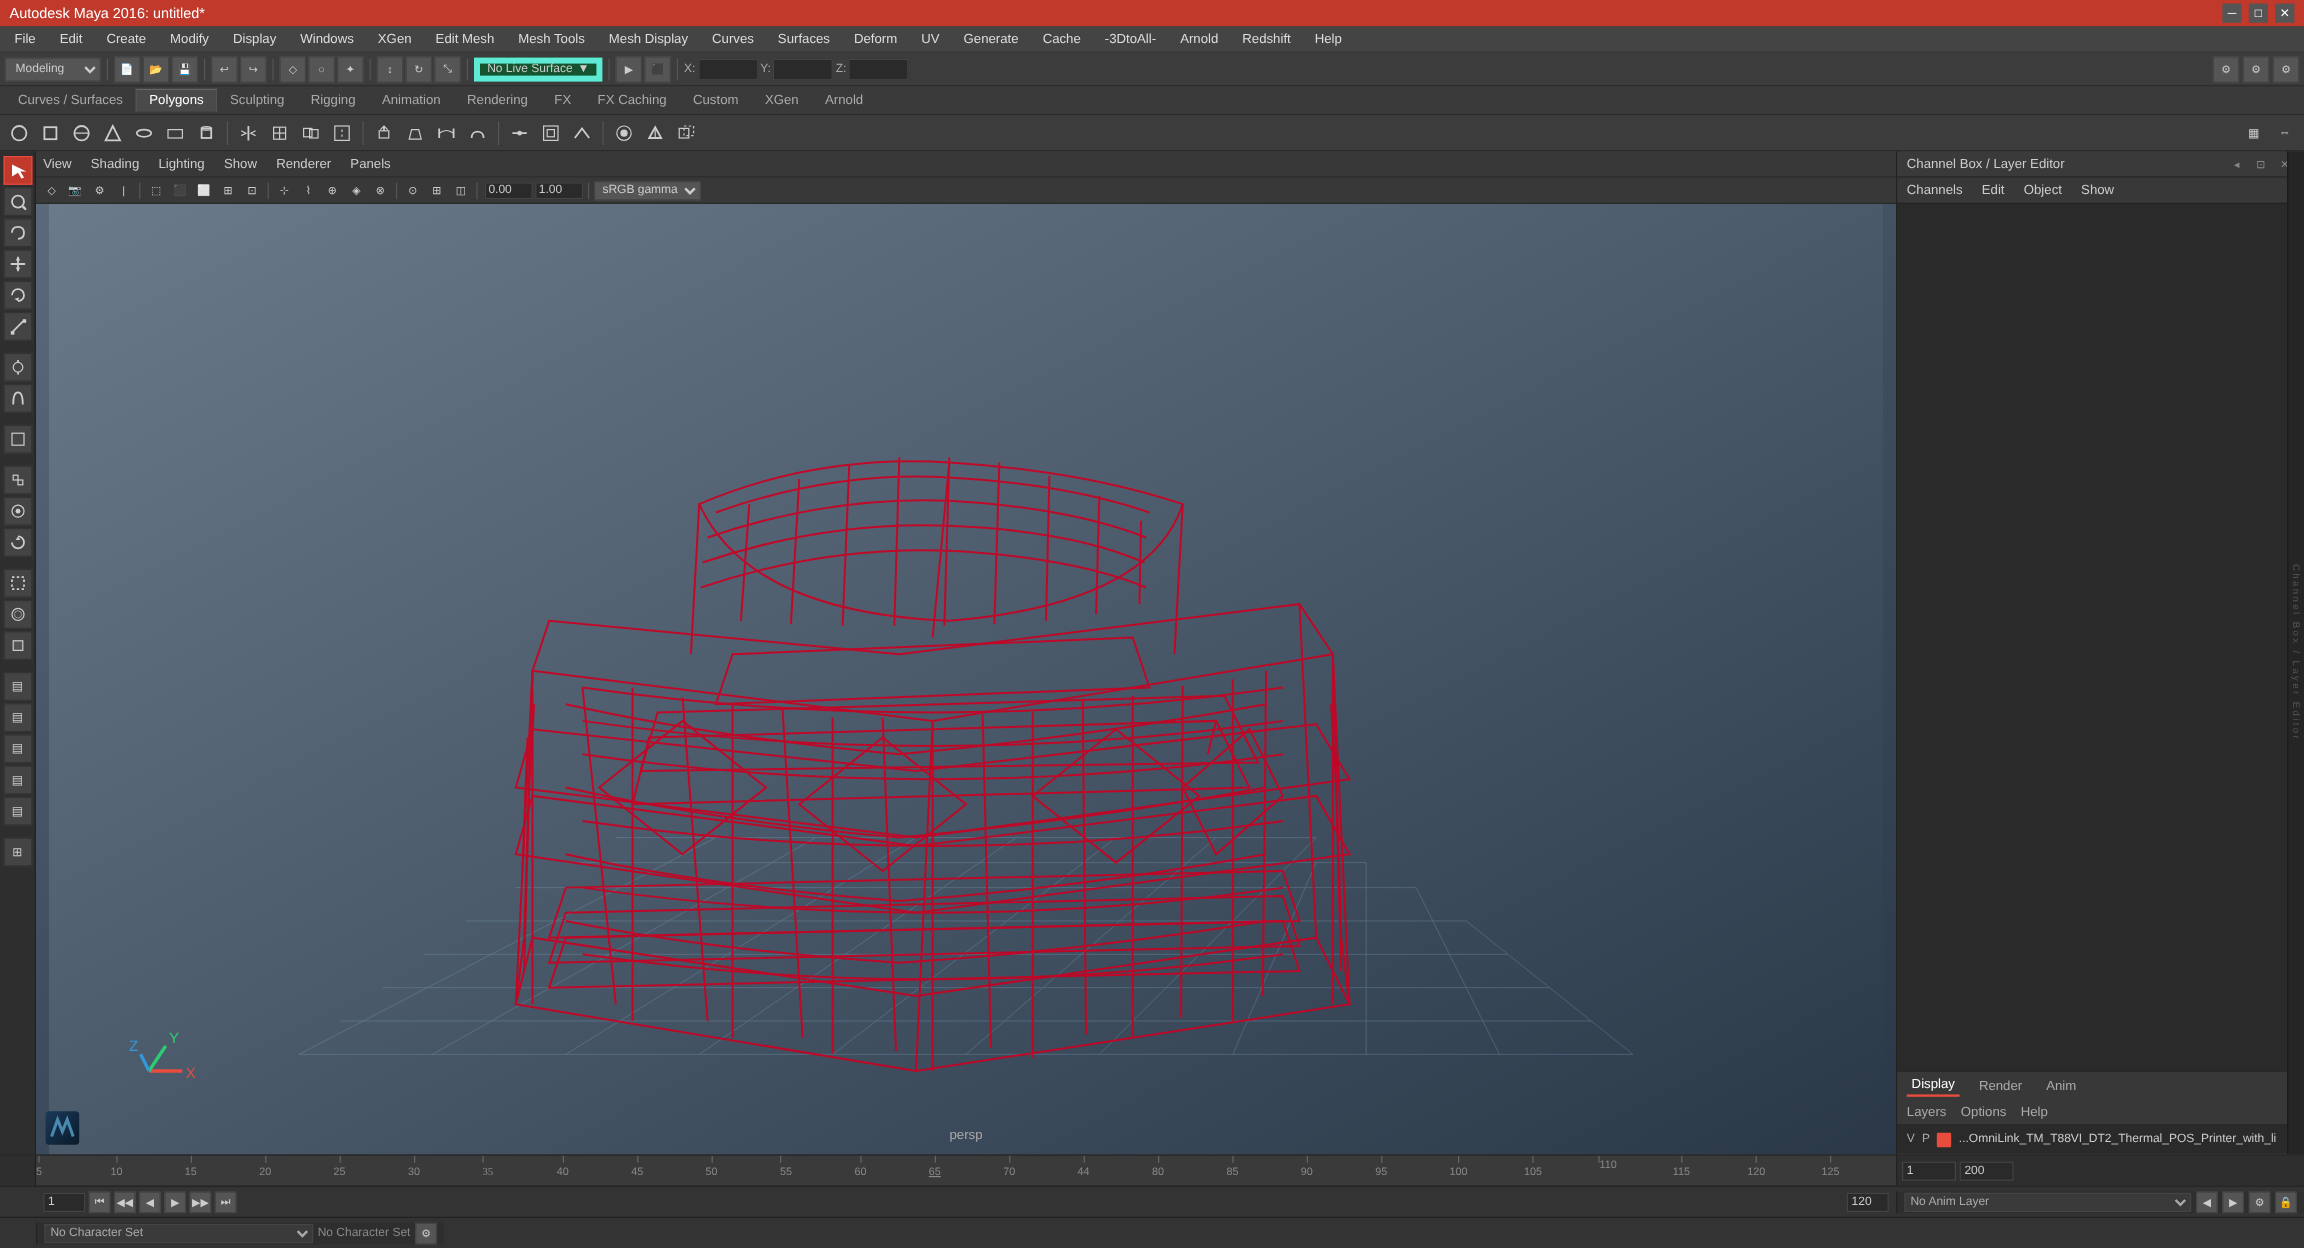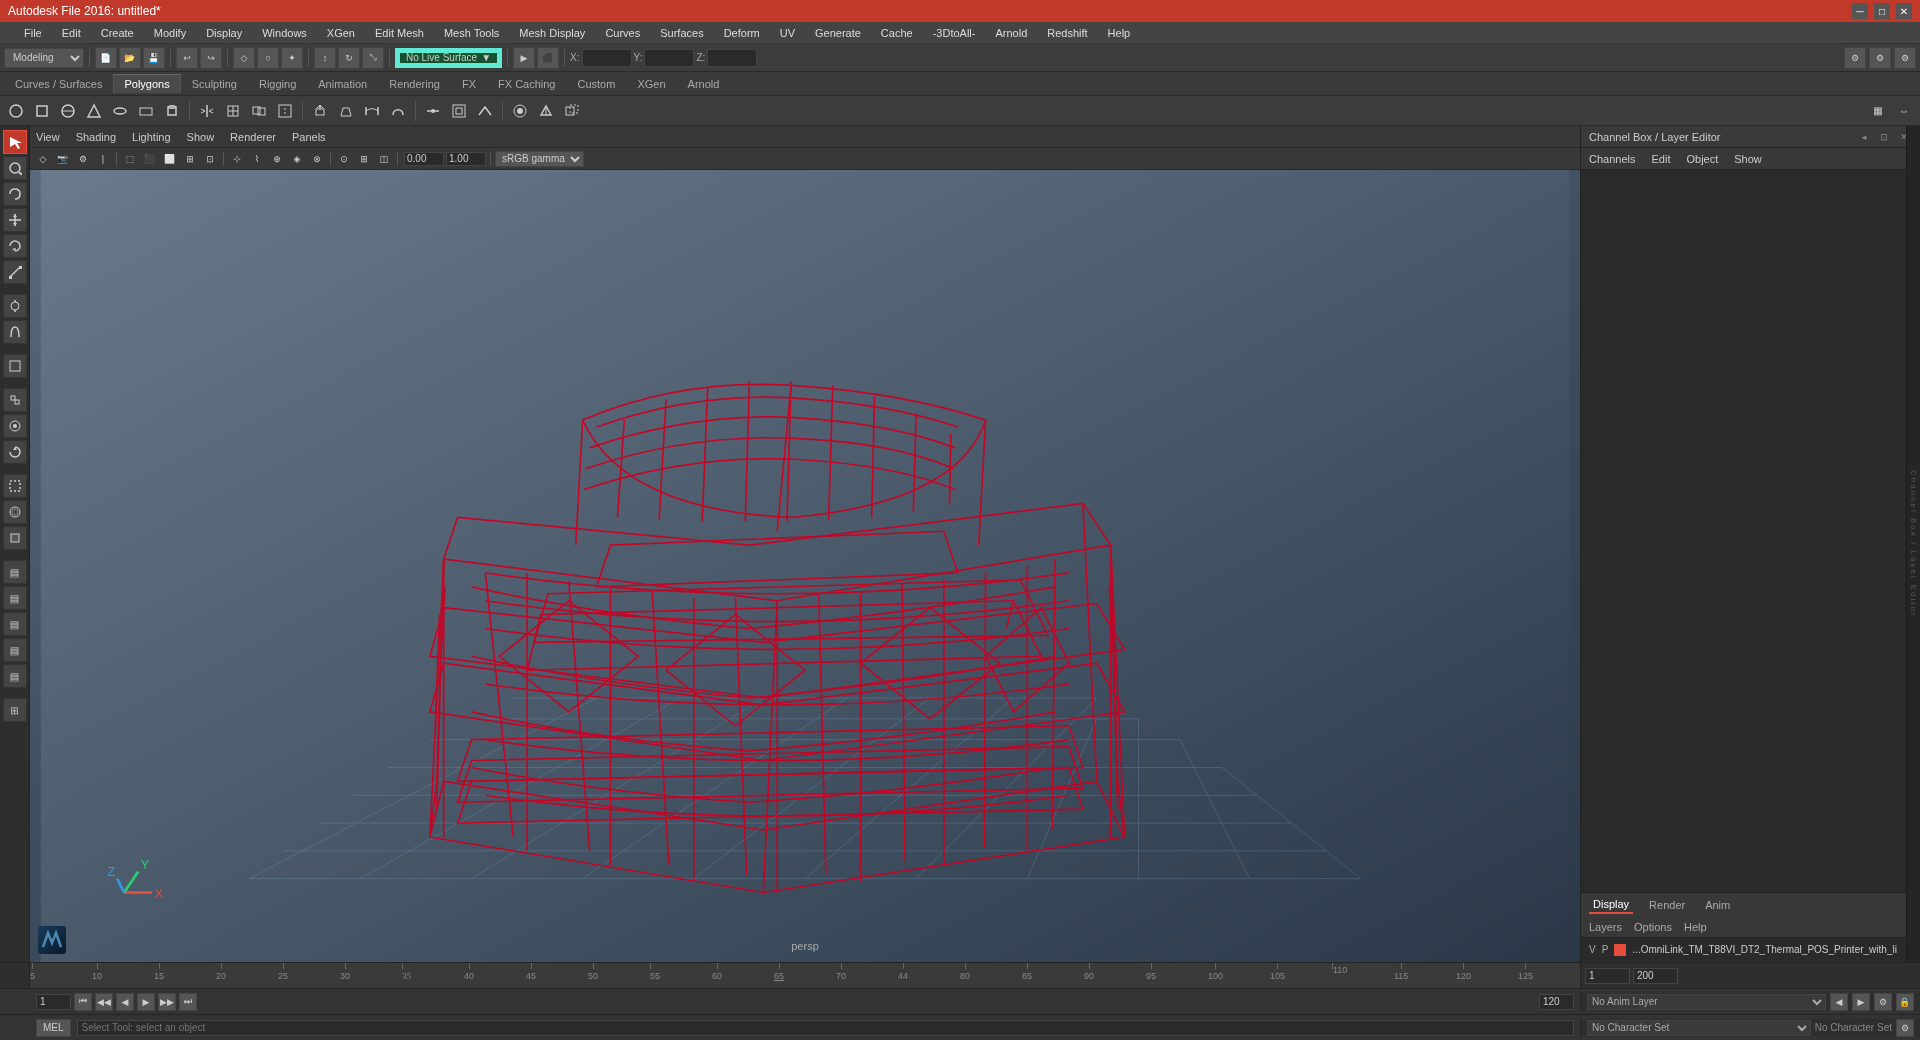--- a/index.html
+++ b/index.html
@@ -40,21 +40,21 @@
       align-items: center;
       justify-content: center;
     }
 
     
     #menu-bar {
       height: 22px;
       background: #444;
       display: flex;
       align-items: center;
-      padding: 0 20px;
+      padding: 0 8px;
       gap: 12px;
       border-bottom: 1px solid #333;
     }
     .menu-item {
       color: #ddd;
       font-size: 11px;
       cursor: pointer;
       padding: 2px 4px;
     }
 
@@ -525,21 +525,21 @@
       flex-direction: column;
       justify-content: flex-start;
     }
   </style>
 </head>
 <body>
 
 <div id="app-wrapper">
 
   <div id="title-bar">
-    <span>Autodesk File 2016: untitled*</span>
+    <span>Autodesk Maya 2016: untitled*</span>
     <div id="title-bar-controls">
       <button class="title-btn">─</button>
       <button class="title-btn">□</button>
       <button class="title-btn">✕</button>
     </div>
   </div>
 
   <div id="menu-bar">
     <span class="menu-item">File</span>
     <span class="menu-item">Edit</span>
@@ -1244,24 +1244,20 @@
       </select>
       <button class="pb-btn">◀</button>
       <button class="pb-btn">▶</button>
       <button class="pb-btn">⚙</button>
       <button class="pb-btn">🔒</button>
     </div>
   </div>
 
   <div id="status-row">
     <div id="sr-left"></div>
-    <div id="sr-main">
-      <button id="status-btn">MEL</button>
-      <input style="flex: 1 1 0%; height: 16px; background: rgb(42, 42, 42); border: 1px solid rgb(68, 68, 68); color: rgb(136, 136, 136); font-size: 10px; padding: 0px 4px;" value="" placeholder="Select Tool: select an object">
-    </div>
     <div id="sr-right">
       <select style="height:16px;background:#3a3a3a;border:1px solid #444;color:#aaa;font-size:10px;flex:1;">
         <option>No Character Set</option>
       </select>
       <span style="color:#888;font-size:10px;">No Character Set</span>
       <button class="pb-btn">⚙</button>
     </div>
   </div>
 
 </div>

